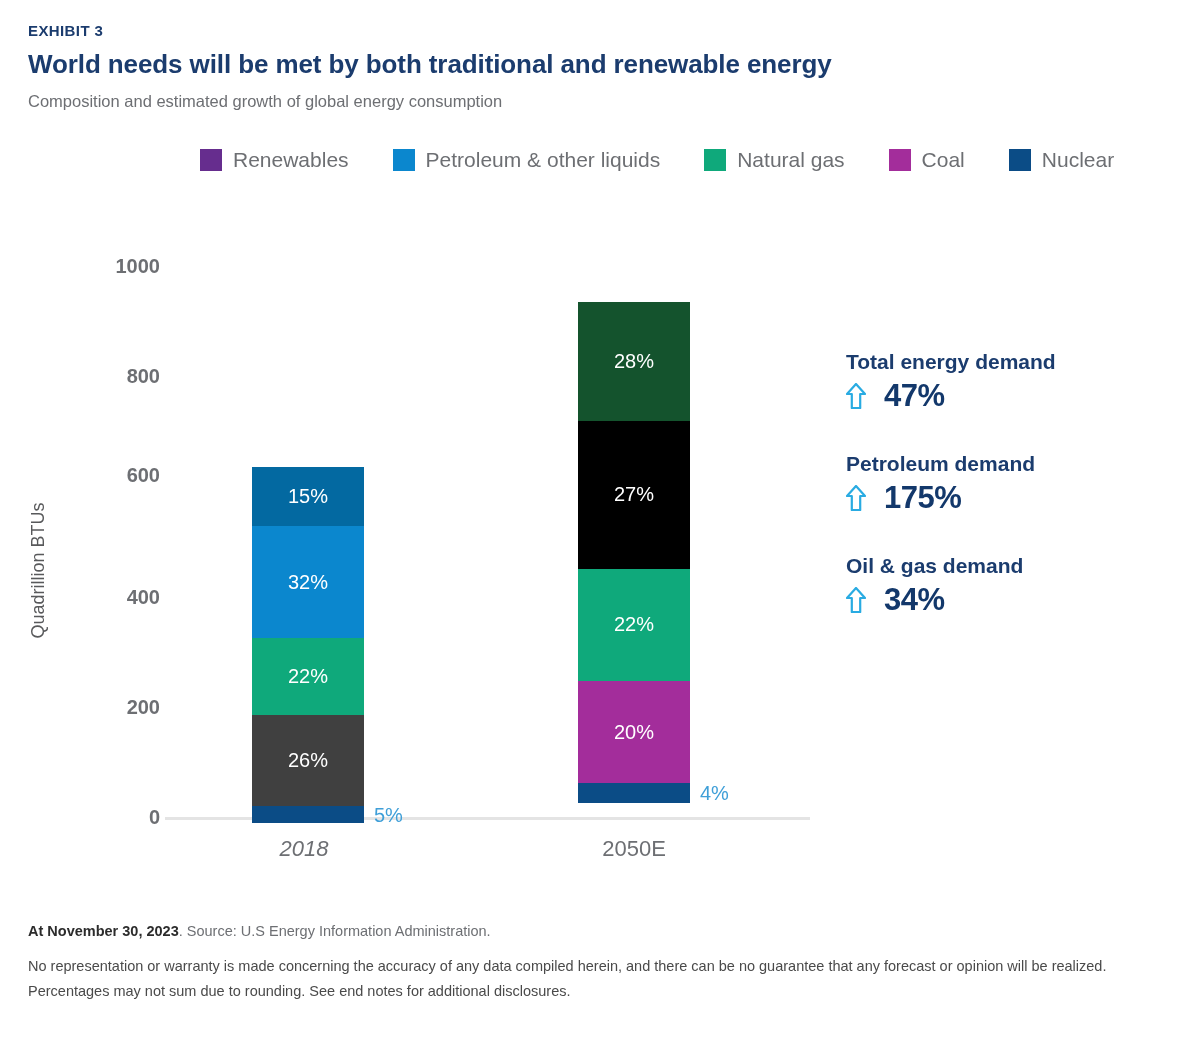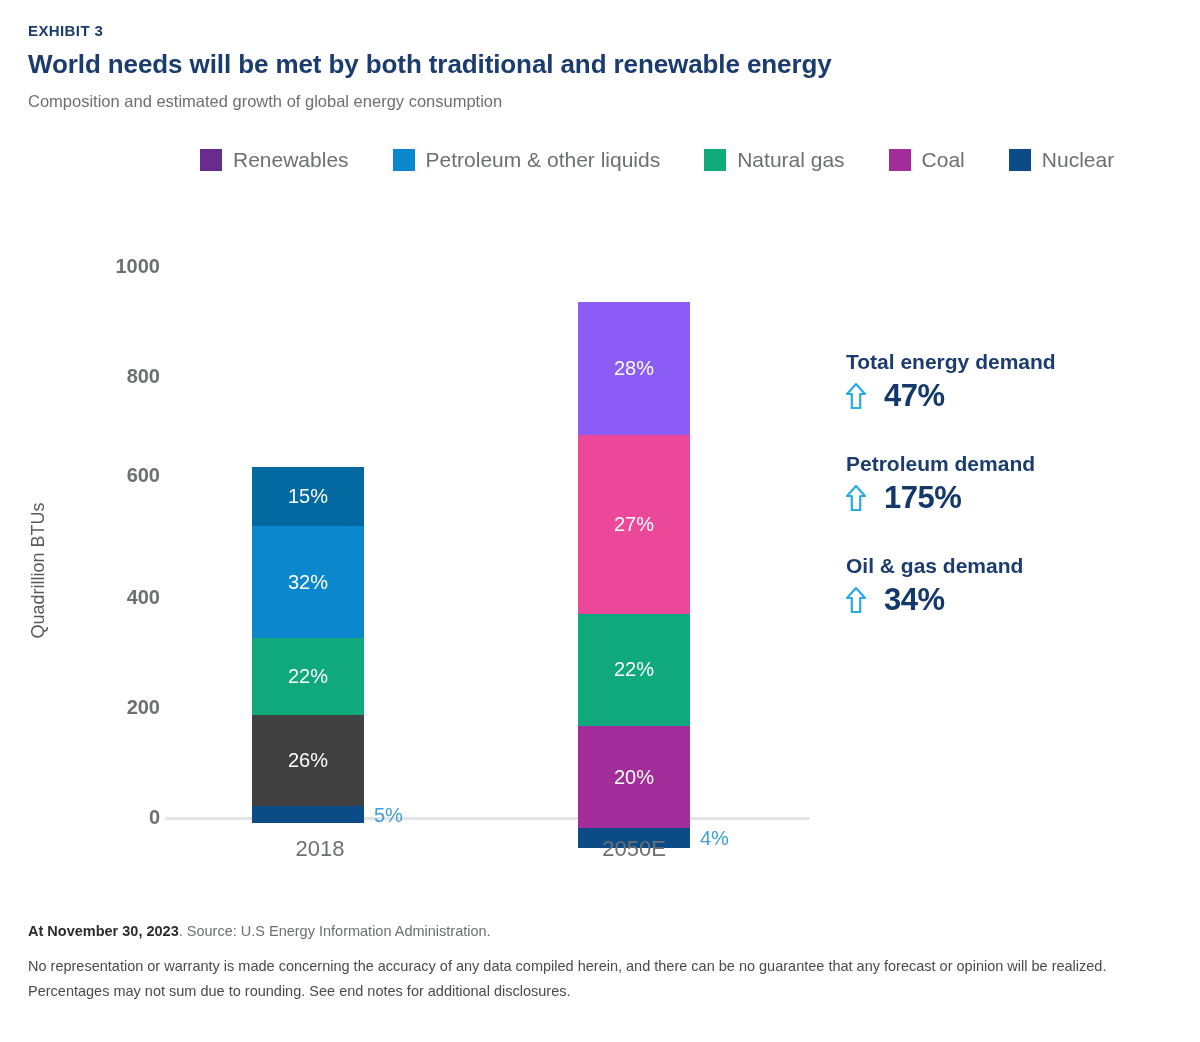--- a/index.html
+++ b/index.html
@@ -248,39 +248,39 @@
           <span class="seg-label">22%</span>
         </div>
         <div class="bar-seg" style="height: 90.9701px; background: #404040;">
           <span class="seg-label">26%</span>
         </div>
         <div class="bar-seg" style="height: 17.4943px; background: rgb(11, 76, 134);">
           <span class="seg-label-outside">5%</span>
         </div>
       </div>
       <div class="bar" style="left: 578px; top: 301.815px; height: 515.185px;">
-        <div class="bar-seg" style="height: 133px; background: #8b5cf6;">
+        <div class="bar-seg" style="height: 119px; background: #14532d;">
           <span class="seg-label">28%</span>
         </div>
-        <div class="bar-seg" style="height: 179px; background: #ec4899;">
+        <div class="bar-seg" style="height: 148px; background: #000000;">
           <span class="seg-label">27%</span>
         </div>
         <div class="bar-seg" style="height: 112.219px; background: rgb(15, 169, 123);">
           <span class="seg-label">22%</span>
         </div>
         <div class="bar-seg" style="height: 102.017px; background: rgb(163, 45, 155);">
           <span class="seg-label">20%</span>
         </div>
         <div class="bar-seg" style="height: 20.4034px; background: rgb(11, 76, 134);">
           <span class="seg-label-outside">4%</span>
         </div>
       </div>
     </div>
   <div id="xlabels">
-      <div class="x-label" style="left: 220px;">2018</div>
+      <div class="x-label" style="left: 204px; font-style: italic;">2018</div>
       <div class="x-label" style="left: 534px;">2050E</div>
     </div>
 </div>
 
 <div class="callouts" id="callouts">
     <div class="callout">
       <div class="callout-title">Total energy demand</div>
       <div class="callout-value-row">
         <span class="arrow-up-icon"><svg viewBox="0 0 20 26" width="20" height="26" aria-hidden="true">
             <path d="M10 1 L19 11 L14.2 11 L14.2 25 L5.8 25 L5.8 11 L1 11 Z" fill="none" stroke="#29ABE2" stroke-width="2.2" stroke-linejoin="round"></path>

